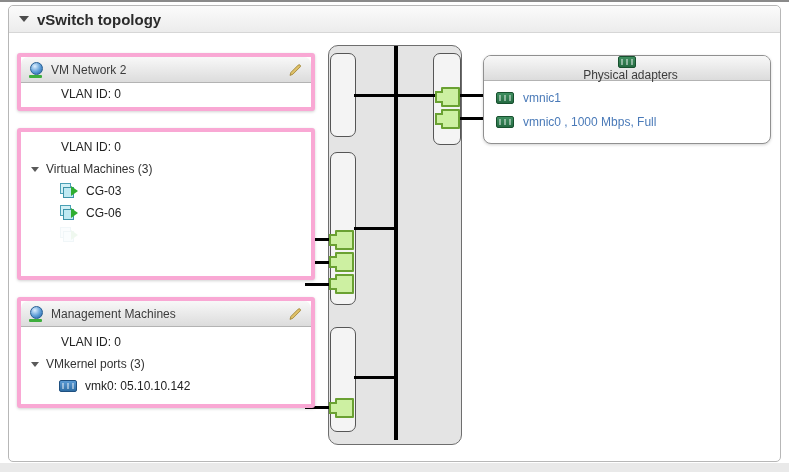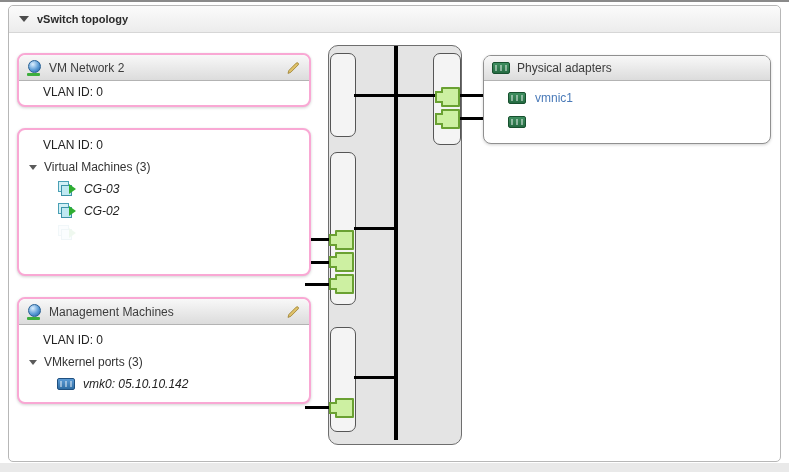--- a/index.html
+++ b/index.html
@@ -11,37 +11,37 @@
 
   
   .panel{position:absolute;left:8px;top:5px;width:771px;height:455px;background:#ffffff;
          border:1px solid #b7b7b7;border-radius:5px;}
   .panel-header{position:absolute;left:0;top:0;right:0;height:26px;
                 background:linear-gradient(#fbfbfb,#ececec);
                 border-bottom:1px solid #d6d6d6;border-radius:5px 5px 0 0;
                 display:flex;align-items:center;cursor:pointer;}
   .tri-down{width:0;height:0;border-left:5px solid transparent;border-right:5px solid transparent;
             border-top:6px solid #4d4d4d;margin-left:10px;}
-  .panel-title{font-size:11px;font-weight:bold;color:#2b2b2b;margin-left:8px;text-align:right;}
-
-  
-  .pgbox{position:absolute;width:290px;background:#ffffff;border:2px solid #f9a8d4;
-         border-radius:8px;box-shadow:0 1px 3px rgba(0,0,0,0.18);}
+  .panel-title{font-size:15px;font-weight:bold;color:#2b2b2b;margin-left:8px;text-align:right;}
+
+  
+  .pgbox{position:absolute;width:290px;background:#ffffff;border:4px solid #f9a8d4;
+         border-radius:3px;box-shadow:0 1px 3px rgba(0,0,0,0.18);}
   .pg-header{height:25px;background:linear-gradient(#f8f8f8,#dcdcdc);
              border-bottom:1px solid #b3b3b3;border-radius:7px 7px 0 0;
              display:flex;align-items:center;padding:0 8px;}
   .pg-name{font-size:12px;color:#3c3c3c;margin-left:7px;flex:1;}
   .pg-body{position:relative;font-size:12px;color:#222;}
   .row{position:relative;height:22px;display:flex;align-items:center;}
-  .vlan-row{padding-left:24px;}
+  .vlan-row{padding-left:40px;}
   .tree-row{padding-left:10px;cursor:pointer;}
   .tree-label{margin-left:7px;color:#333;text-align:right;}
   .tri-sm{width:0;height:0;border-left:4px solid transparent;border-right:4px solid transparent;
           border-top:5px solid #5a5a5a;}
-  .vm-row{padding-left:38px;font-style:italic;}
+  .vm-row{padding-left:38px;}
   .vm-label{margin-left:8px;color:#222;}
   .ghost{opacity:0.07;}
 
   
   .icon-globe{position:relative;width:15px;height:16px;display:inline-block;flex:none;}
   .icon-globe .globe{position:absolute;left:1px;top:0;width:11px;height:11px;border-radius:50%;
       background:radial-gradient(circle at 35% 30%, #dcefff, #5b9bd5 55%, #1f5b9e);
       border:1px solid #265f94;}
   .icon-globe .base{position:absolute;left:0;top:13px;width:13px;height:3px;background:#3dae3d;border-radius:1px;}
 
@@ -70,21 +70,21 @@
   .hline{position:absolute;height:3px;background:#000;}
 
   
   .conn{position:absolute;width:15px;height:16px;background:#cdf0a2;border:2px solid #6aa132;border-radius:1px;}
   .conn::before{content:"";position:absolute;left:-8px;top:2px;width:6px;height:8px;
       background:#cdf0a2;border:2px solid #6aa132;border-right:none;}
 
   
   .phys-box{position:absolute;left:483px;top:55px;width:286px;height:87px;background:#fff;
             border:1px solid #909090;border-radius:8px;box-shadow:0 1px 3px rgba(0,0,0,0.18);}
-  .phys-row{padding-left:24px;height:24px;}
+  .phys-row{padding-left:12px;height:24px;}
   .link{margin-left:9px;font-size:12px;color:#4a7ab8;cursor:pointer;}
 </style>
 </head>
 <body>
 
 <div id="stage">
   <div class="top-rule"></div>
 
   <div class="panel">
     <div class="panel-header">
@@ -147,21 +147,21 @@
             <span class="arrow"></span>
           </span>
         <span class="vm-label">CG-03</span>
       </div>
       <div class="row vm-row">
         <span class="icon-vm">
             <span class="b1"></span>
             <span class="b2"></span>
             <span class="arrow"></span>
           </span>
-        <span class="vm-label">CG-02</span>
+        <span class="vm-label">CG-06</span>
       </div>
       <div class="row vm-row ghost">
         <span class="icon-vm">
             <span class="b1"></span>
             <span class="b2"></span>
             <span class="arrow"></span>
           </span>
         <span class="vm-label"></span>
       </div>
     </div>
@@ -185,29 +185,30 @@
         <span class="tree-label">VMkernel ports (3)</span>
       </div>
       <div class="row vm-row">
         <span class="icon-nic blue"></span>
         <span class="vm-label">vmk0: 05.10.10.142</span>
       </div>
     </div>
   </div>
 
   <div class="phys-box">
-    <div class="pg-header" style="height:24px;">
+    <div class="pg-header" style="height:24px;flex-direction:column;">
       <span class="icon-nic green"></span>
       <span class="pg-name">Physical adapters</span>
     </div>
     <div class="pg-body" style="padding-top:5px;">
       <div class="row phys-row">
         <span class="icon-nic green"></span>
         <span class="link">vmnic1</span>
       </div>
       <div class="row phys-row">
         <span class="icon-nic green"></span>
+        <span class="link">vmnic0 , 1000 Mbps, Full</span>
       </div>
     </div>
   </div>
 
   <div class="bottom-strip"></div>
 </div>
 
 </body></html>

